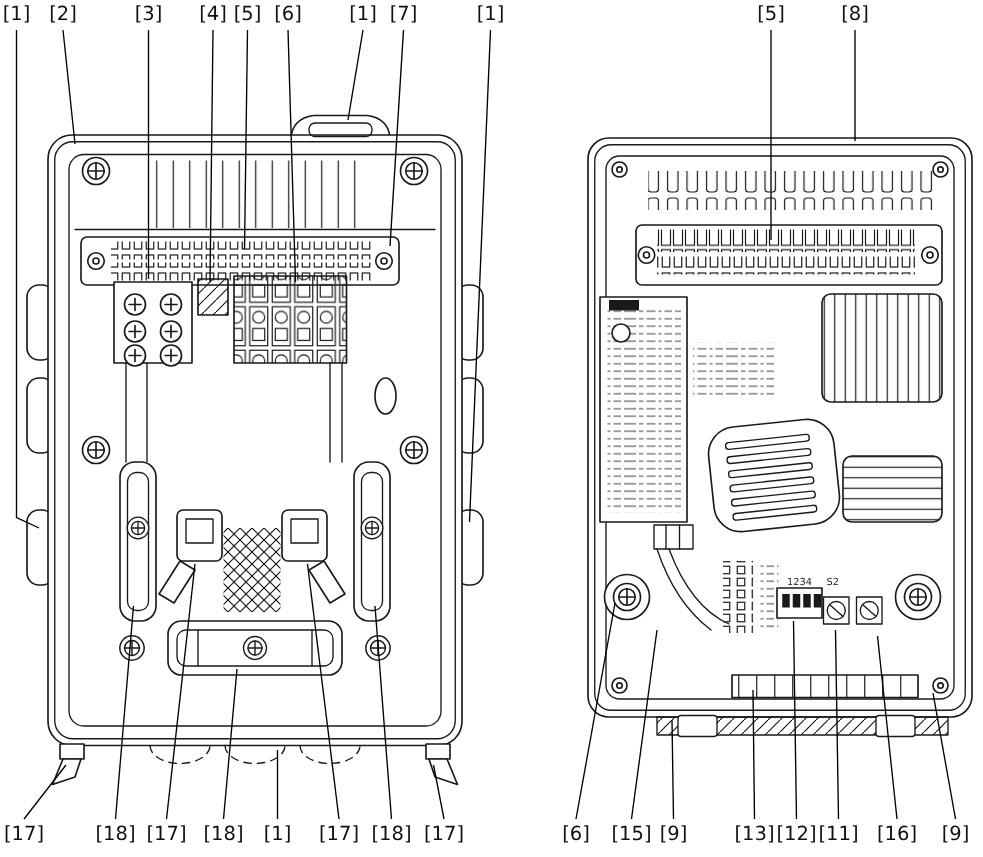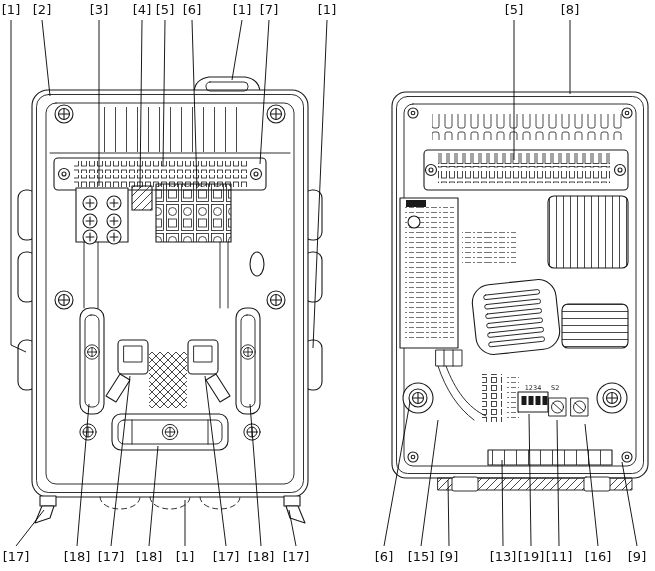--- a/index.html
+++ b/index.html
@@ -320,18 +320,18 @@
 <div class="lbl" style="left:111px;top:549px">[17]</div>
 <div class="lbl" style="left:149px;top:549px">[18]</div>
 <div class="lbl" style="left:185px;top:549px">[1]</div>
 <div class="lbl" style="left:226px;top:549px">[17]</div>
 <div class="lbl" style="left:261px;top:549px">[18]</div>
 <div class="lbl" style="left:296px;top:549px">[17]</div>
 <div class="lbl" style="left:384px;top:549px">[6]</div>
 <div class="lbl" style="left:421px;top:549px">[15]</div>
 <div class="lbl" style="left:449px;top:549px">[9]</div>
 <div class="lbl" style="left:503px;top:549px">[13]</div>
-<div class="lbl" style="left:531px;top:549px">[19]</div>
+<div class="lbl" style="left:531px;top:549px">[12]</div>
 <div class="lbl" style="left:559px;top:549px">[11]</div>
 <div class="lbl" style="left:598px;top:549px">[16]</div>
 <div class="lbl" style="left:637px;top:549px">[9]</div>
 
 </div>
 
 </body></html>

